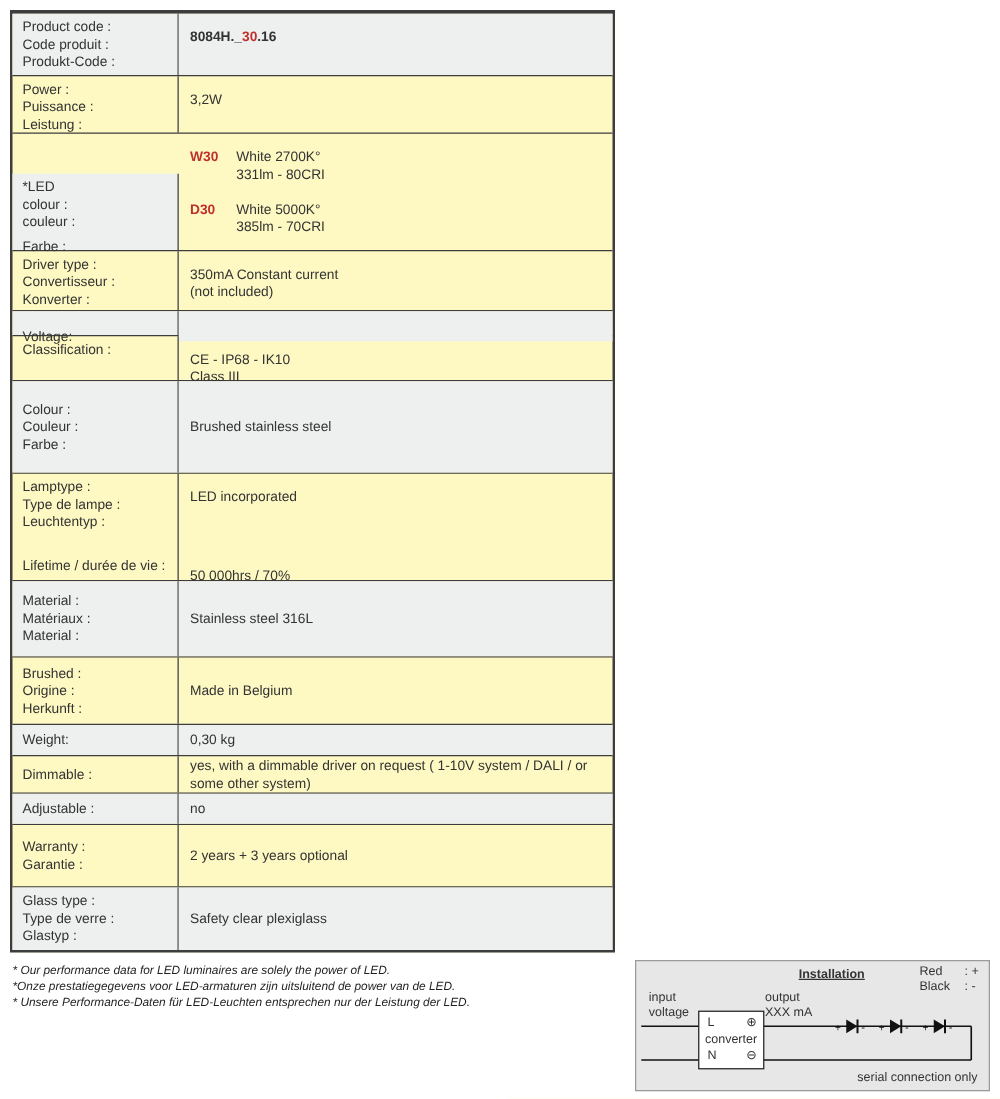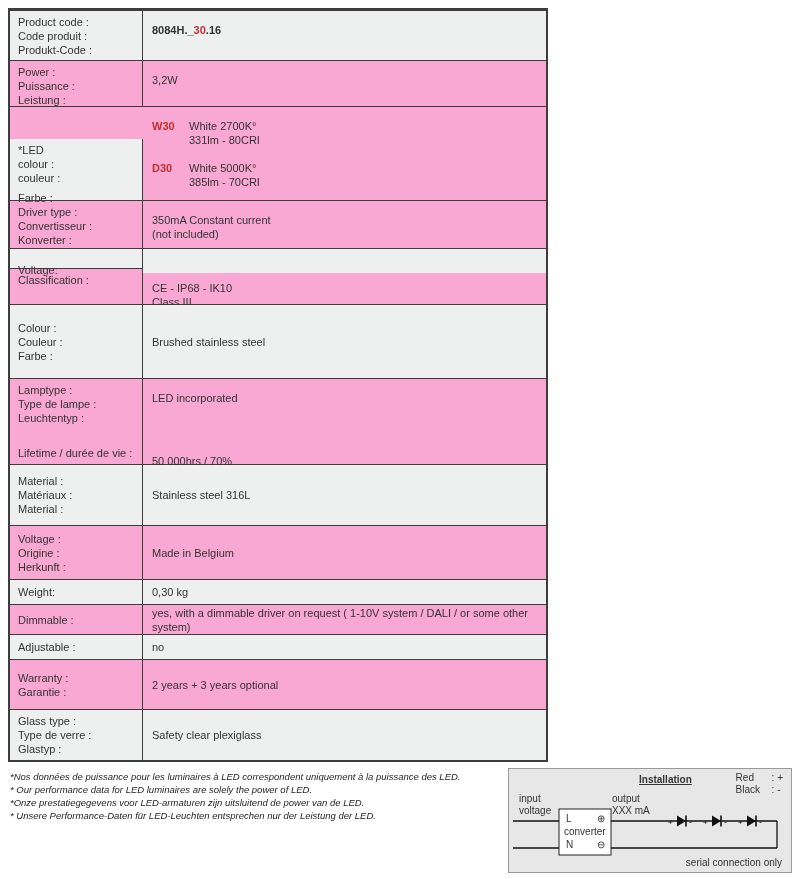--- a/index.html
+++ b/index.html
@@ -3,23 +3,23 @@
 <meta charset="utf-8">
 <style>
   * { margin:0; padding:0; box-sizing:border-box; }
   body {
     width:800px; height:879px; position:relative;
     background:#ffffff; color:#333333;
     font-family:"Liberation Sans", sans-serif;
     font-size:11px; line-height:14px;
   }
   .spec-table {
-    position:absolute; left:8px; top:8px; width:540px;
+    position:absolute; left:8px; top:8px; width:484px;
     border:2px solid #3d3d3d; border-top-width:3px;
-    background:#f9a8d4;
+    background:#fef9c3;
   }
   .row { display:flex; border-bottom:1px solid #3d3d3d; }
   .row:last-child { border-bottom:none; }
   .cell-l { width:133px; flex-shrink:0; border-right:1px solid #3d3d3d; padding:4px 8px; }
   .cell-v { flex:1; padding:12px 9px; }
   .shaded .cell-l, .shaded .cell-v { background:#eef0f0; }
   .shade-label .cell-l { background:#eef0f0;margin-top:32px; }
   .centered .cell-l, .centered .cell-v { display:flex; flex-direction:column; justify-content:center; }
   .line { display:block; }
   .red { color:#c0312e; }
@@ -165,21 +165,21 @@
       <span class="line">Matériaux :</span>
       <span class="line">Material :</span>
     </div>
     <div class="cell-v">
       <span class="line">Stainless steel 316L</span>
     </div>
   </div>
 
   <div class="row centered" style="height:54px">
     <div class="cell-l">
-      <span class="line">Voltage :</span>
+      <span class="line">Brushed :</span>
       <span class="line">Origine :</span>
       <span class="line">Herkunft :</span>
     </div>
     <div class="cell-v">
       <span class="line">Made in Belgium</span>
     </div>
   </div>
 
   <div class="row shaded centered" style="height:25px">
     <div class="cell-l">
@@ -225,21 +225,20 @@
       <span class="line">Glastyp :</span>
     </div>
     <div class="cell-v">
       <span class="line">Safety clear plexiglass</span>
     </div>
   </div>
 
 </div>
 
 <div class="footnotes">
-  <span class="line">*Nos données de puissance pour les luminaires à LED correspondent uniquement à la puissance des LED.</span>
   <span class="line">* Our performance data for LED luminaires are solely the power of LED.</span>
   <span class="line">*Onze prestatiegegevens voor LED-armaturen zijn uitsluitend de power van de LED.</span>
   <span class="line">* Unsere Performance-Daten für LED-Leuchten entsprechen nur der Leistung der LED.</span>
 </div>
 
 <div class="diagram">
   <svg class="dg-svg" width="282" height="103" viewBox="0 0 282 103">
 
     <line x1="4" y1="52" x2="268" y2="52" stroke="#111" stroke-width="1.3"></line>
     <line x1="4" y1="79" x2="268" y2="79" stroke="#111" stroke-width="1.3"></line>

